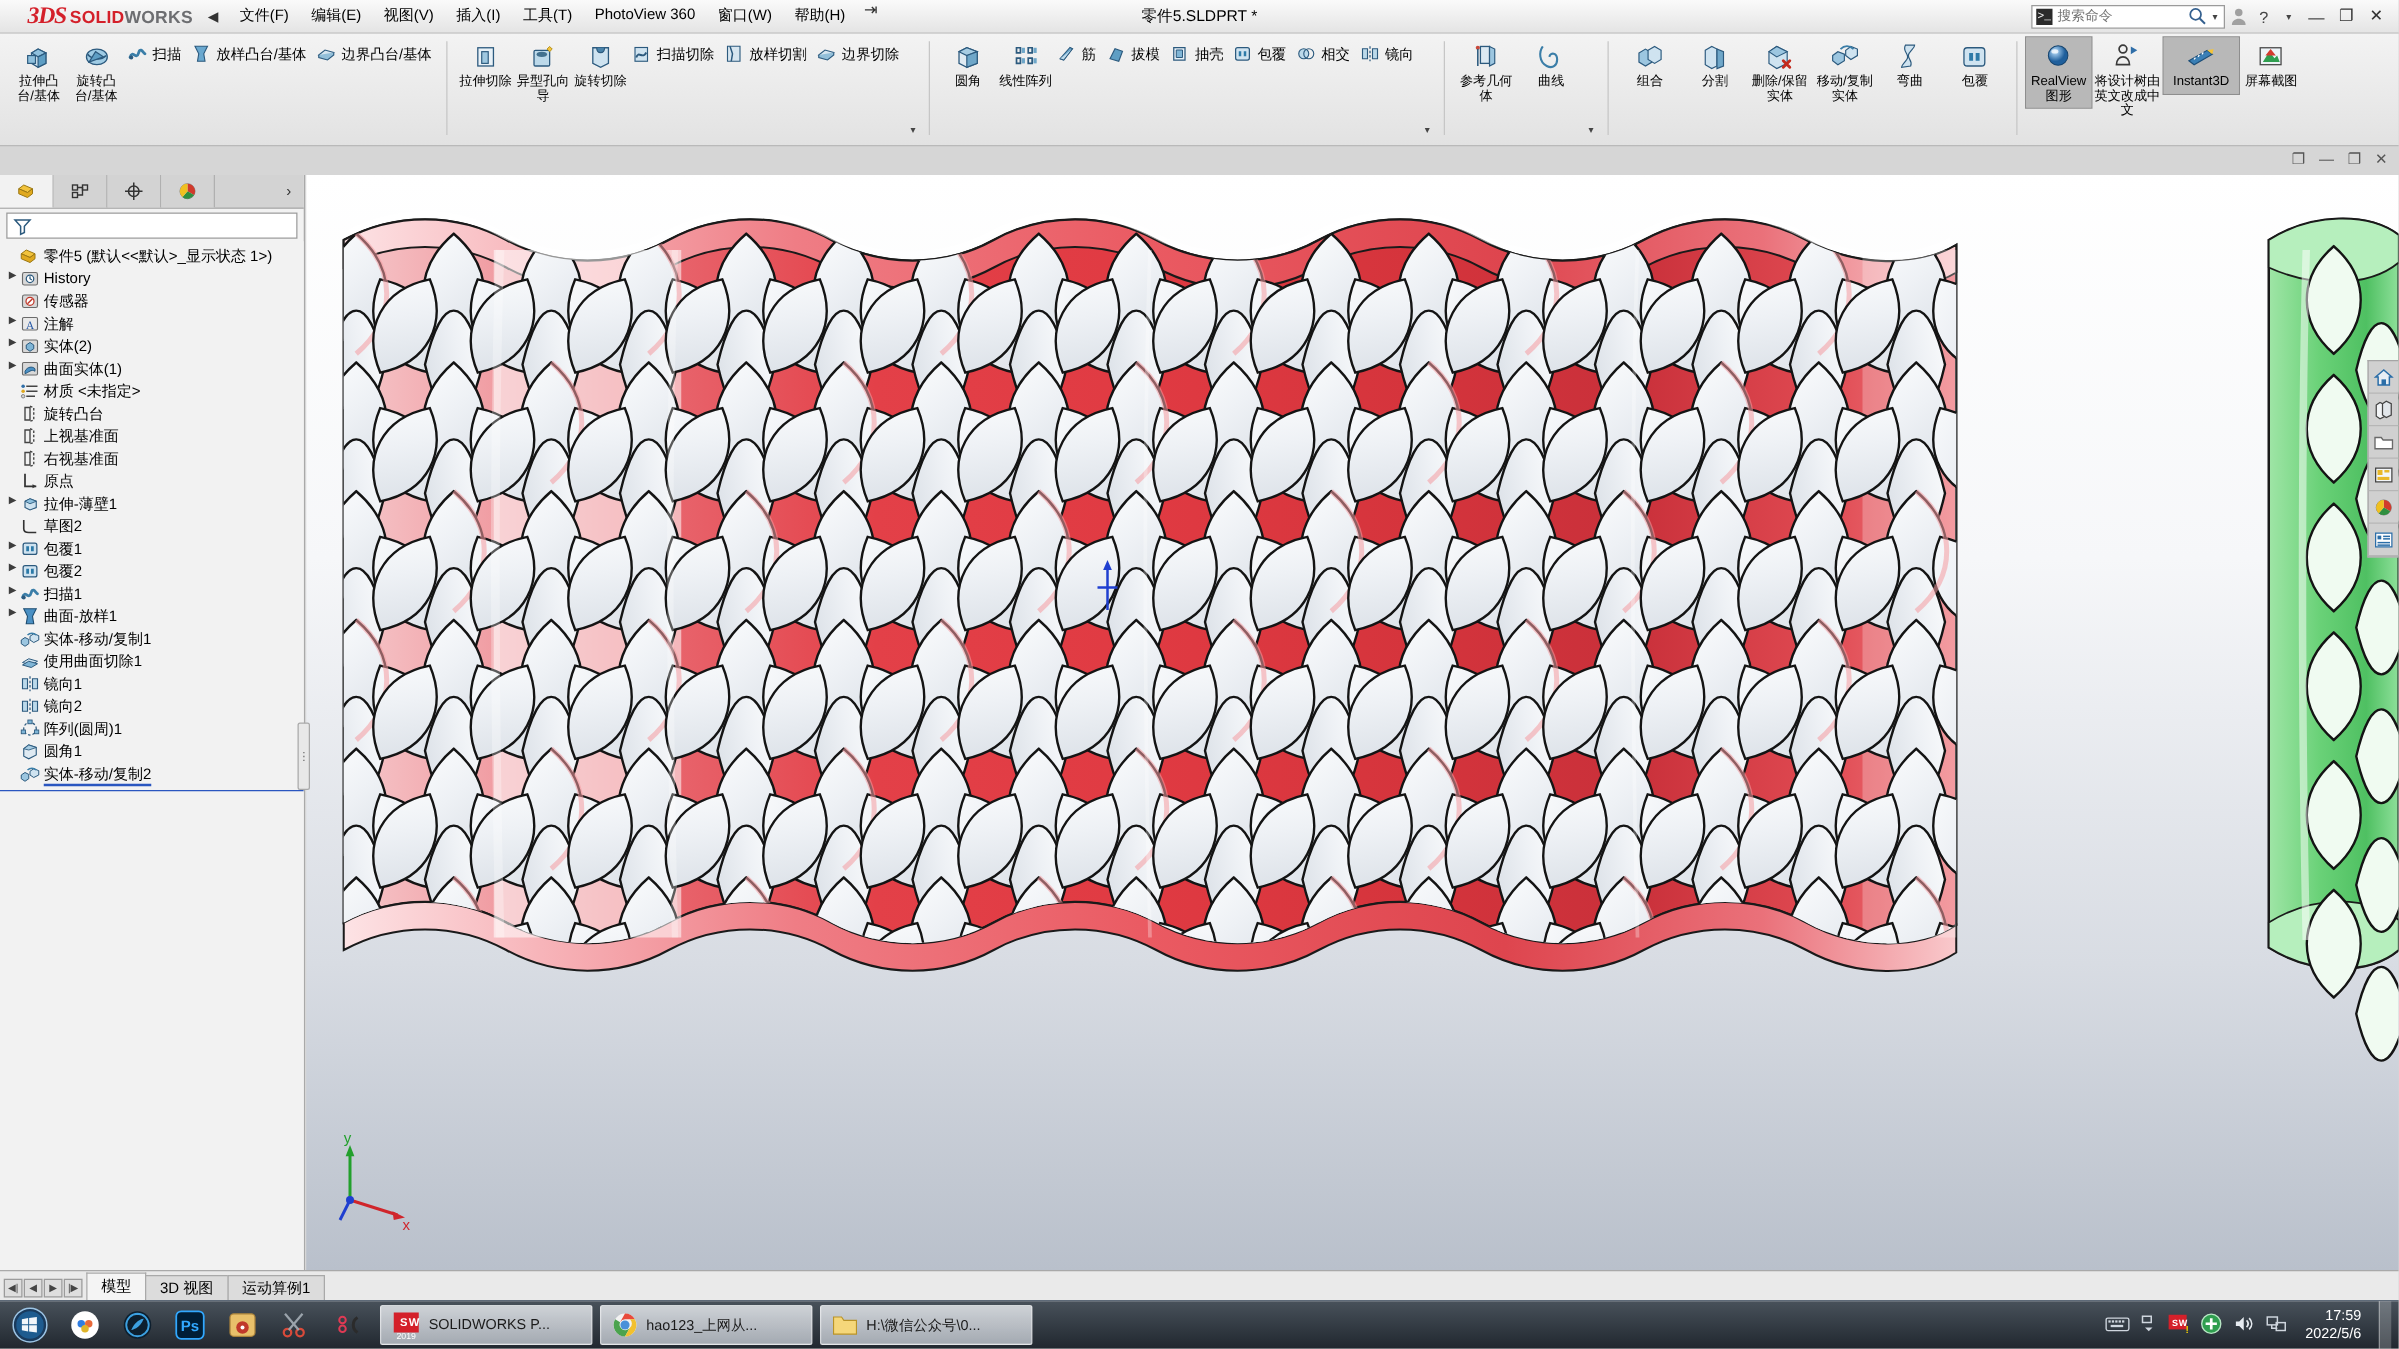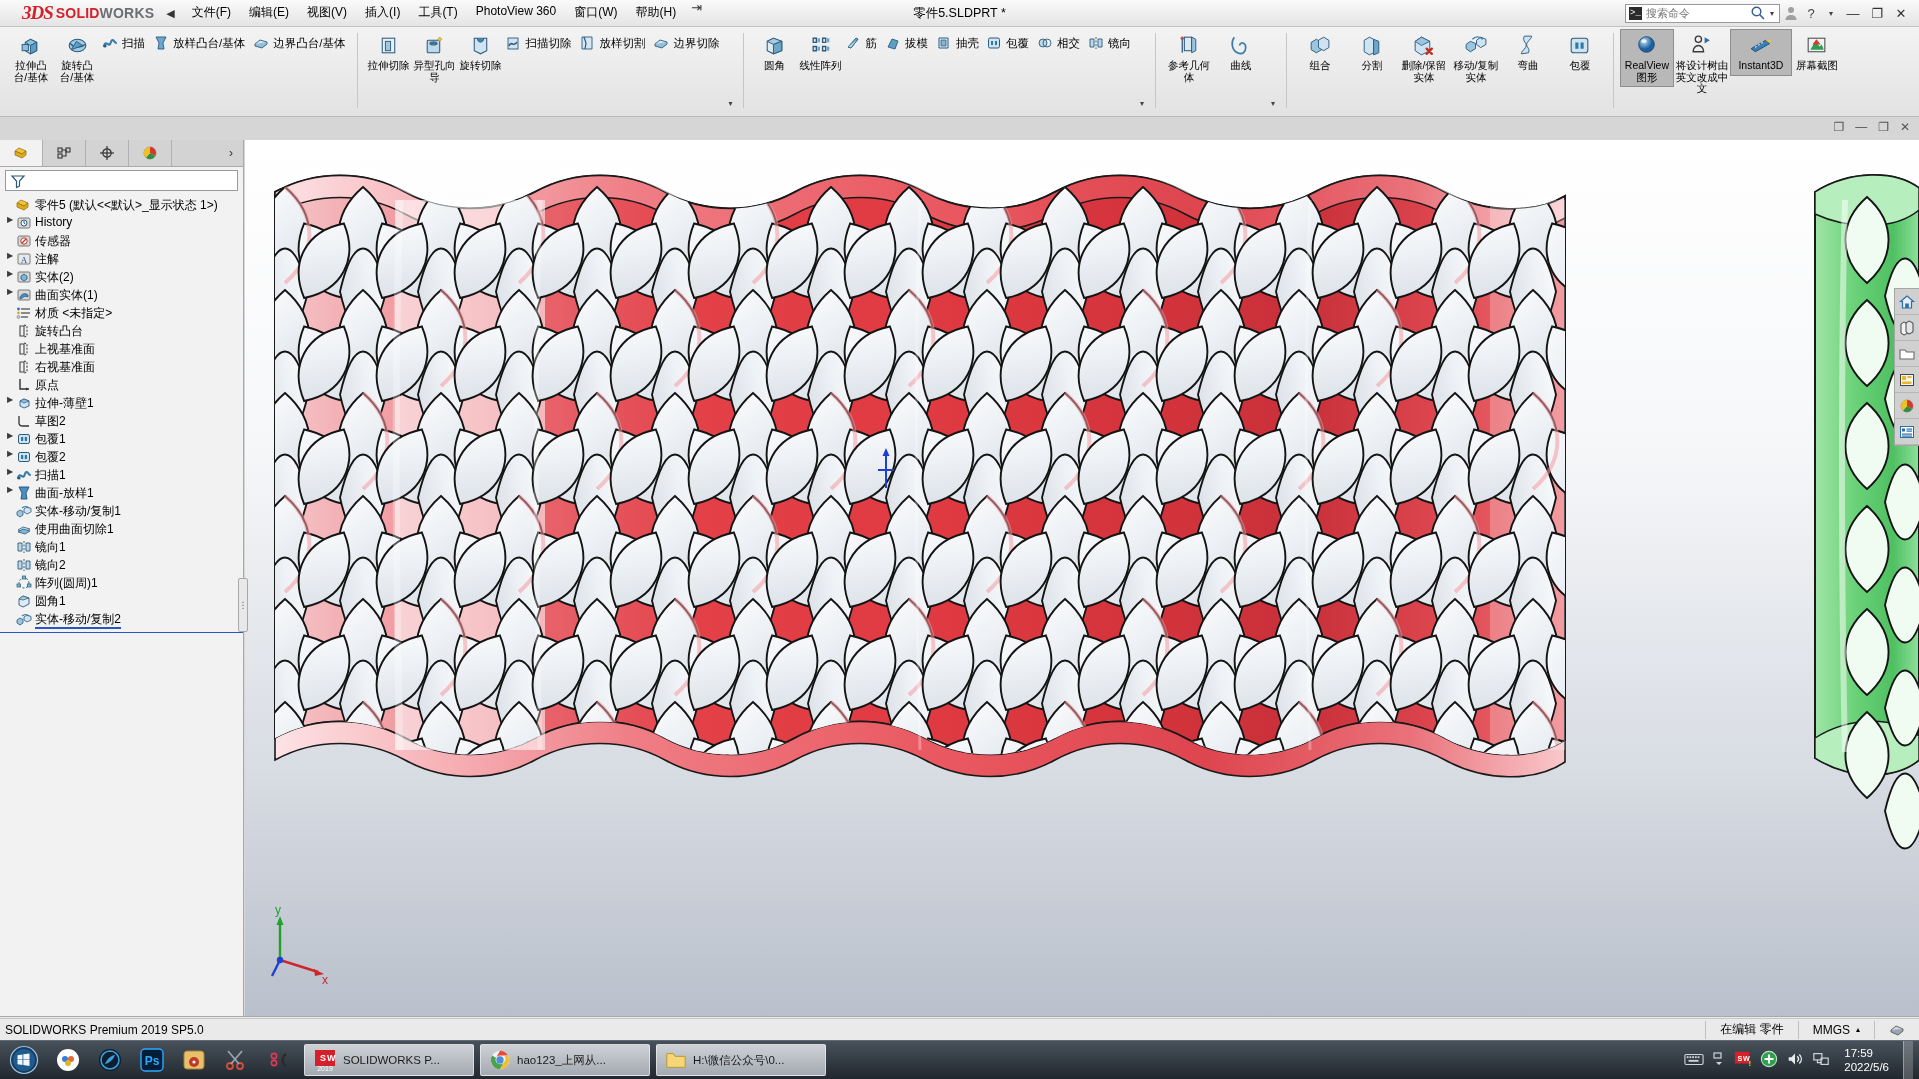--- a/index.html
+++ b/index.html
@@ -220,21 +220,21 @@
     height: 32px; min-width: 170px; display: flex; align-items: center; gap: 6px;
     padding: 0 8px; margin-left: 4px;
     background: linear-gradient(180deg, rgba(225,228,232,.88), rgba(186,192,200,.85));
     border: 1px solid rgba(255,255,255,.5); border-radius: 2px;
     font-size: 11.5px; color: #1b1b1b; white-space: nowrap; overflow: hidden;
   }
   .tray {
     margin-left: auto; display: flex; align-items: center; gap: 8px; padding-right: 6px;
     color: #fff; font-size: 11px;
   }
-  .clock { text-align: left; line-height: 14px; font-size: 11.5px; color: #fff; padding: 0 6px;}
+  .clock { text-align: right; line-height: 14px; font-size: 11.5px; color: #fff; padding: 0 6px;}
   .showdesk { width: 10px; height: 39px; background: rgba(255,255,255,.22); border-left: 1px solid rgba(255,255,255,.35); }
 </style>
 </head>
 <body>
 
 <div id="app">
 
   <div class="titlebar">
     <div class="sw-logo">
       <span class="sw-3ds">3DS</span>
@@ -2346,36 +2346,20 @@
       <div>◀|</div>
       <div>◀</div>
       <div>▶</div>
       <div>|▶</div>
     </div>
     <div class="btab sel">模型</div>
     <div class="btab">3D 视图</div>
     <div class="btab">运动算例1</div>
   </div>
 
-  <div class="statusline" style="bottom:39px; height:22px; top:auto; transform:translateY(0)">
-    <span>SOLIDWORKS Premium 2019 SP5.0</span>
-    <div class="status-right">
-      <div>在编辑 零件</div>
-      <div>
-        <span>MMGS</span>
-        <span style="font-size:8px">▴</span>
-      </div>
-      <div>
-        <svg class="ico16" viewBox="0 0 16 16">
-            <path d="M2 8l5-4 7 3-5 4z" fill="#cfd6dd" stroke="#5a5a5a" stroke-width=".9"></path>
-            <path d="M2 8v2l7 3 5-4v-2" fill="#9aa5b1" stroke="#5a5a5a" stroke-width=".9"></path>
-          </svg>
-      </div>
-    </div>
-  </div>
 
   <div class="taskbar">
     <div class="startorb">
       <svg width="30" height="30" viewBox="0 0 30 30">
         <circle cx="15" cy="15" r="13.5" fill="#1a3a5c" stroke="#9cc4e4" stroke-width="1.2"></circle>
         <circle cx="15" cy="15" r="11" fill="#1e5b8f"></circle>
         <g transform="translate(8.5,8.5)">
           <path d="M0 1.8L5 .9v5H0z" fill="#f3f6fa"></path>
             <path d="M5.8.8L12 0v5.9H5.8z" fill="#f3f6fa"></path>
           <path d="M0 6.6h5v5L0 10.7z" fill="#f3f6fa"></path>

